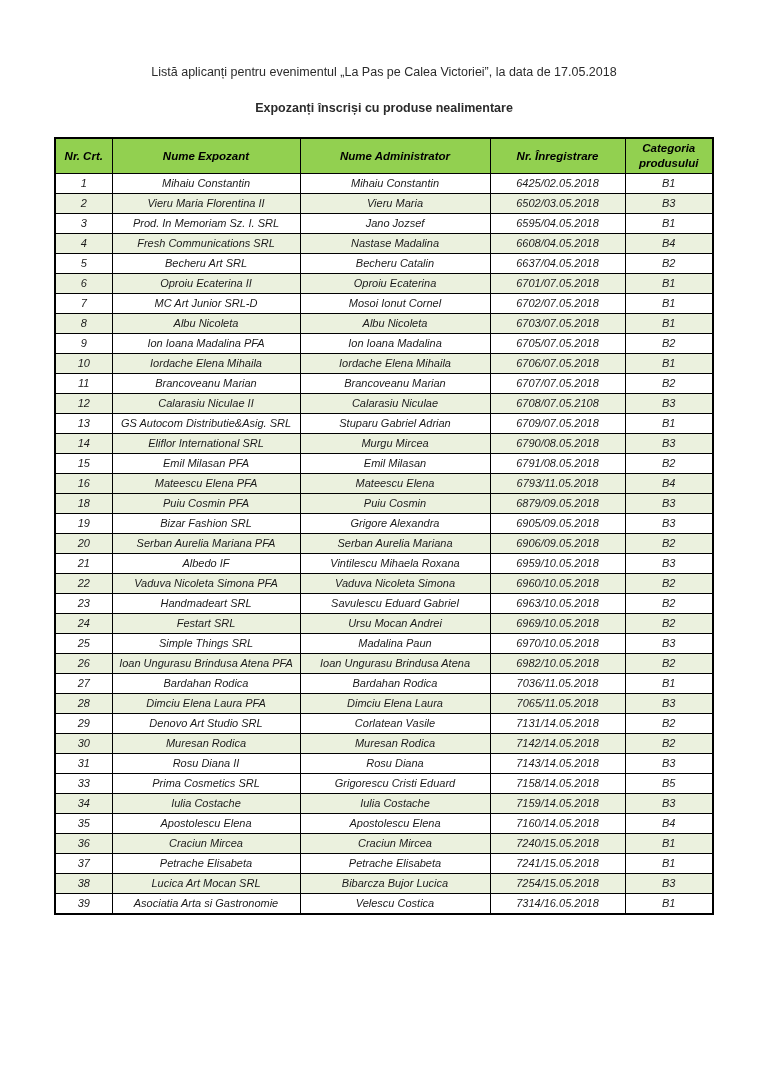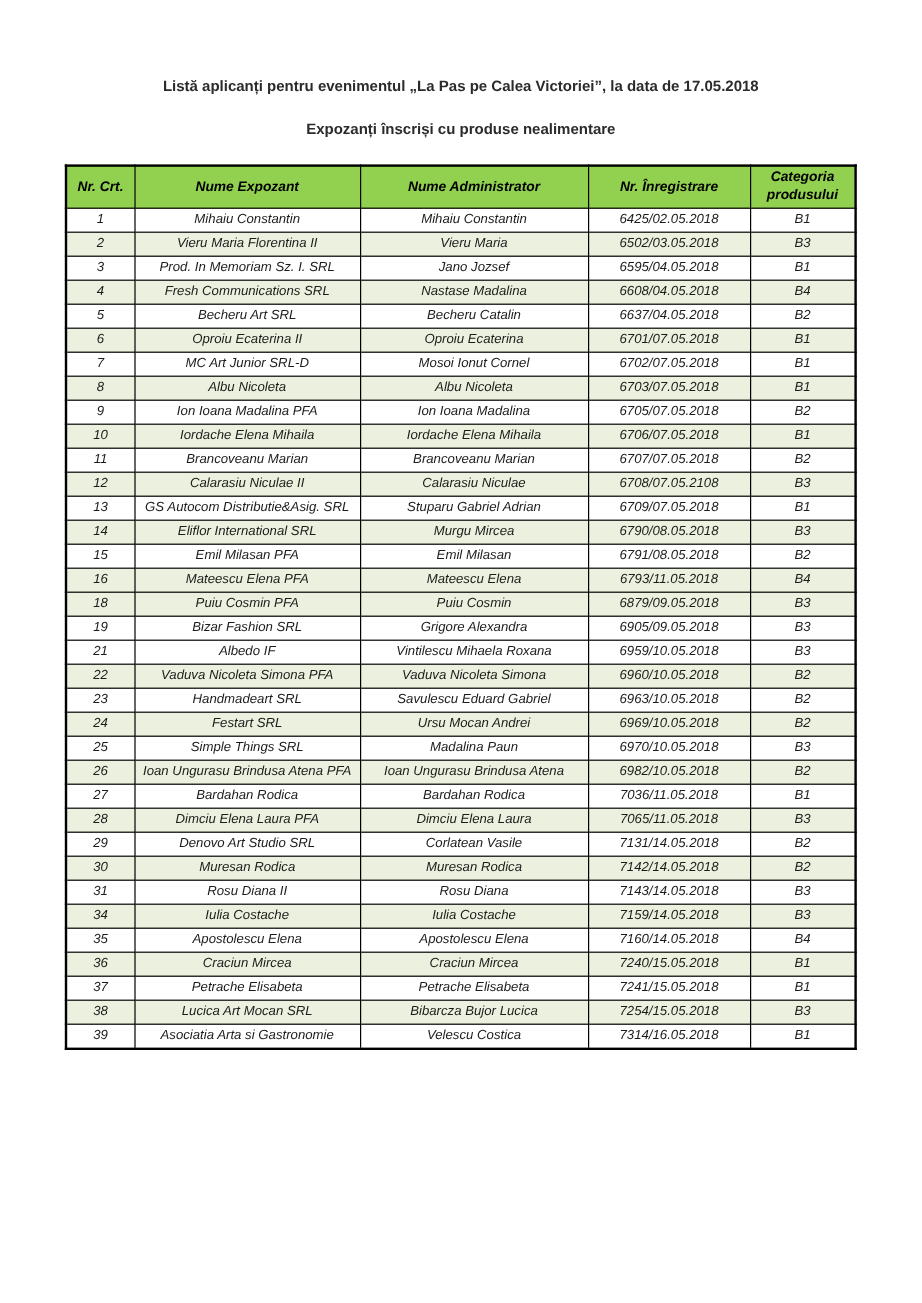--- a/index.html
+++ b/index.html
@@ -20,21 +20,21 @@
     font-family: "Liberation Sans", sans-serif;
     color: var(--text-color);
     overflow: hidden;
   }
   .doc-header {
     padding-top: 66px;
     text-align: center;
   }
   .doc-title {
     font-size: 12.5px;
-    font-weight: bold;
+    font-weight: normal;
     color: #2b2b2b;
     line-height: 1.1;
   }
   .doc-subtitle {
     font-size: 12.5px;
     font-weight: bold;
     color: #2b2b2b;
     margin-top: 22px;
     line-height: 1.1;
   }
@@ -217,20 +217,27 @@
         <td>6879/09.05.2018</td>
         <td>B3</td>
       </tr>
       <tr>
         <td>19</td>
         <td>Bizar Fashion SRL</td>
         <td>Grigore Alexandra</td>
         <td>6905/09.05.2018</td>
         <td>B3</td>
       </tr>
+      <tr class="alt">
+        <td>20</td>
+        <td>Serban Aurelia Mariana PFA</td>
+        <td>Serban Aurelia Mariana</td>
+        <td>6906/09.05.2018</td>
+        <td>B2</td>
+      </tr>
       <tr>
         <td>21</td>
         <td>Albedo IF</td>
         <td>Vintilescu Mihaela Roxana</td>
         <td>6959/10.05.2018</td>
         <td>B3</td>
       </tr>
       <tr class="alt">
         <td>22</td>
         <td>Vaduva Nicoleta Simona PFA</td>
@@ -293,20 +300,27 @@
         <td>Muresan Rodica</td>
         <td>7142/14.05.2018</td>
         <td>B2</td>
       </tr>
       <tr>
         <td>31</td>
         <td>Rosu Diana II</td>
         <td>Rosu Diana</td>
         <td>7143/14.05.2018</td>
         <td>B3</td>
+      </tr>
+      <tr>
+        <td>33</td>
+        <td>Prima Cosmetics SRL</td>
+        <td>Grigorescu Cristi Eduard</td>
+        <td>7158/14.05.2018</td>
+        <td>B5</td>
       </tr>
       <tr class="alt">
         <td>34</td>
         <td>Iulia Costache</td>
         <td>Iulia Costache</td>
         <td>7159/14.05.2018</td>
         <td>B3</td>
       </tr>
       <tr>
         <td>35</td>

